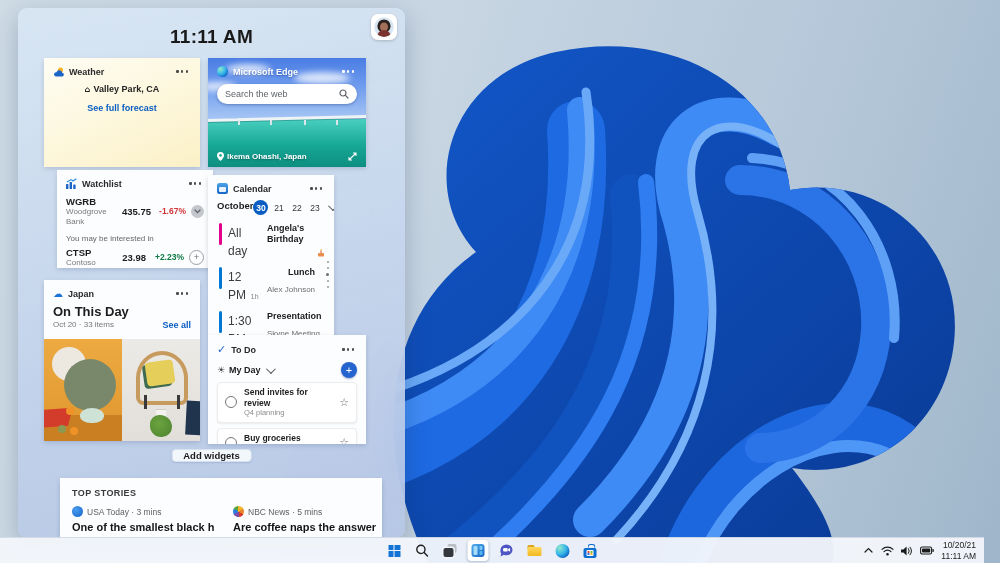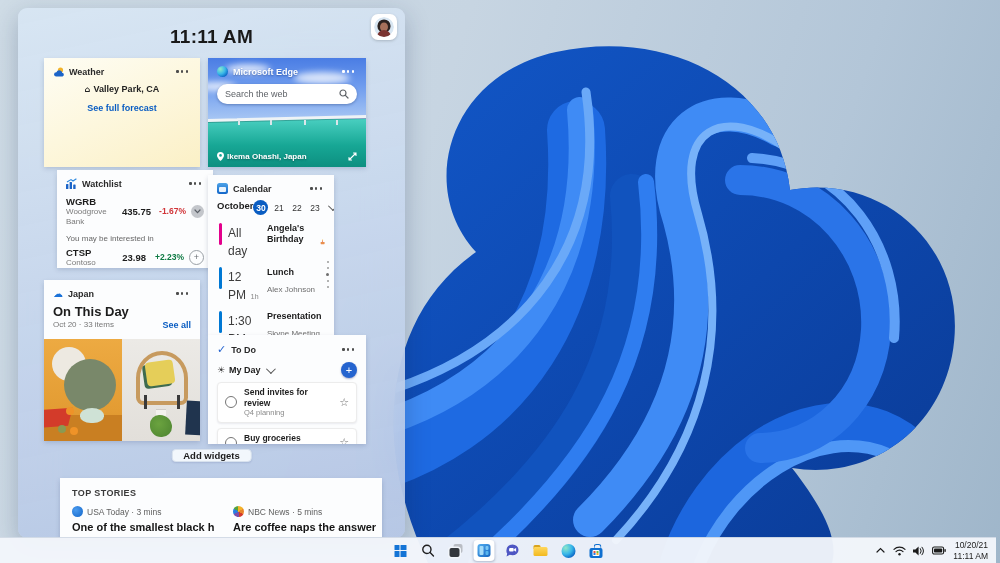--- a/index.html
+++ b/index.html
@@ -85,21 +85,21 @@
   .cal-dates{margin-left:auto;display:flex;align-items:center;gap:3px;}
   .cal-date{width:15px;height:15px;border-radius:50%;display:flex;align-items:center;justify-content:center;
             font-size:8.5px;color:#333;cursor:pointer;}
   .cal-date.sel{background:#0a5dc2;color:#fff;font-weight:700;}
   .chev{width:6px;height:6px;border-right:1.3px solid #555;border-bottom:1.3px solid #555;transform:rotate(45deg) translateY(-2px);margin-left:3px;cursor:pointer;}
   .event{display:flex;align-items:flex-start;margin:8px 9px 0 11px;gap:6px;}
   .ebar{width:3px;height:22px;border-radius:2px;flex:none;}
   .etime{width:33px;flex:none;}
   .etime .t{font-size:12px;color:#3c3c3c;line-height:1.25;text-align:center;}
   .etime .d{font-size:7.5px;color:#8a8a8a;line-height:1.25;}
-  .ebody .ti{font-size:9px;font-weight:700;color:#1b1b1b;line-height:1.25;display:flex;align-items:flex-end;gap:3px;}
+  .ebody .ti{font-size:9px;font-weight:700;color:#1b1b1b;line-height:1.25;display:flex;align-items:flex-end;gap:3px;flex-direction:column;}
   .ebody .su{font-size:8px;color:#6e6e6e;line-height:1.3;}
   .scrolldots{position:absolute;right:5px;top:86px;display:flex;flex-direction:column;gap:4px;align-items:center;}
   .scrolldots i{width:2px;height:2px;border-radius:50%;background:#9a9a9a;display:block;}
   .scrolldots i.big{width:3px;height:3px;background:#6e6e6e;}
 
   
   .photos{left:26px;top:272px;width:156px;height:161px;}
   .ph-head2{display:flex;align-items:baseline;margin:5px 9px 0 9px;}
   .ph-title{font-size:13px;color:#1c1c1c;font-weight:600;}
   .ph-meta{font-size:8px;color:#777;margin:1px 9px 0 9px;display:flex;}
@@ -143,21 +143,21 @@
   .stories{left:42px;top:470px;width:322px;height:86px;padding:0;}
   .st-head{font-size:9px;font-weight:800;color:#3a3a3a;letter-spacing:.4px;margin:10px 12px 8px 12px;}
   .st-row{display:flex;gap:18px;margin:0 12px;}
   .st-item{width:48%;cursor:pointer;}
   .st-meta{display:flex;align-items:center;gap:4px;font-size:8.5px;color:#5f5f5f;}
   .st-src-usa{width:11px;height:11px;border-radius:50%;background:radial-gradient(circle at 35% 35%,#4b9bef,#1266c9);flex:none;}
   .st-src-nbc{width:11px;height:11px;border-radius:50%;flex:none;background:conic-gradient(#f3b229 0 60deg,#e8842c 60deg 120deg,#d3392e 120deg 180deg,#7a4ea8 180deg 240deg,#2a7de1 240deg 300deg,#54a33c 300deg 360deg);}
   .st-headline{margin-top:4px;font-size:11px;font-weight:700;color:#151515;white-space:nowrap;overflow:hidden;}
 
   
-  .taskbar{position:absolute;left:0;right:4px;bottom:0;height:25px;background:rgba(242,246,251,.96);
+  .taskbar{position:absolute;left:0;right:16px;bottom:0;height:25px;background:rgba(242,246,251,.96);
            border-top:1px solid rgba(120,140,170,.25);z-index:5;}
   .tb-icons{position:absolute;left:50%;top:0;bottom:0;transform:translateX(-50%);display:flex;align-items:center;gap:7px;}
   .tb-btn{width:21px;height:21px;border-radius:4px;display:flex;align-items:center;justify-content:center;cursor:pointer;}
   .tb-btn.active{background:#fff;box-shadow:0 1px 2.5px rgba(0,20,60,.25);}
   .win-grid{width:12px;height:12px;display:grid;grid-template-columns:1fr 1fr;grid-template-rows:1fr 1fr;gap:1.2px;}
   .win-grid i{background:#1374d6;border-radius:.5px;display:block;}
   .tview{position:relative;width:13px;height:13px;}
   .tview .back{position:absolute;right:0;top:0;width:9px;height:9px;background:#b9bdc4;border-radius:2px;}
   .tview .front{position:absolute;left:0;bottom:0;width:9.5px;height:9.5px;background:#34383e;border-radius:2px;box-shadow:0 0 0 1.5px rgba(242,246,251,1);}
   .widg{width:13px;height:13px;border-radius:3px;background:linear-gradient(135deg,#53aef0,#1565c0);position:relative;}

